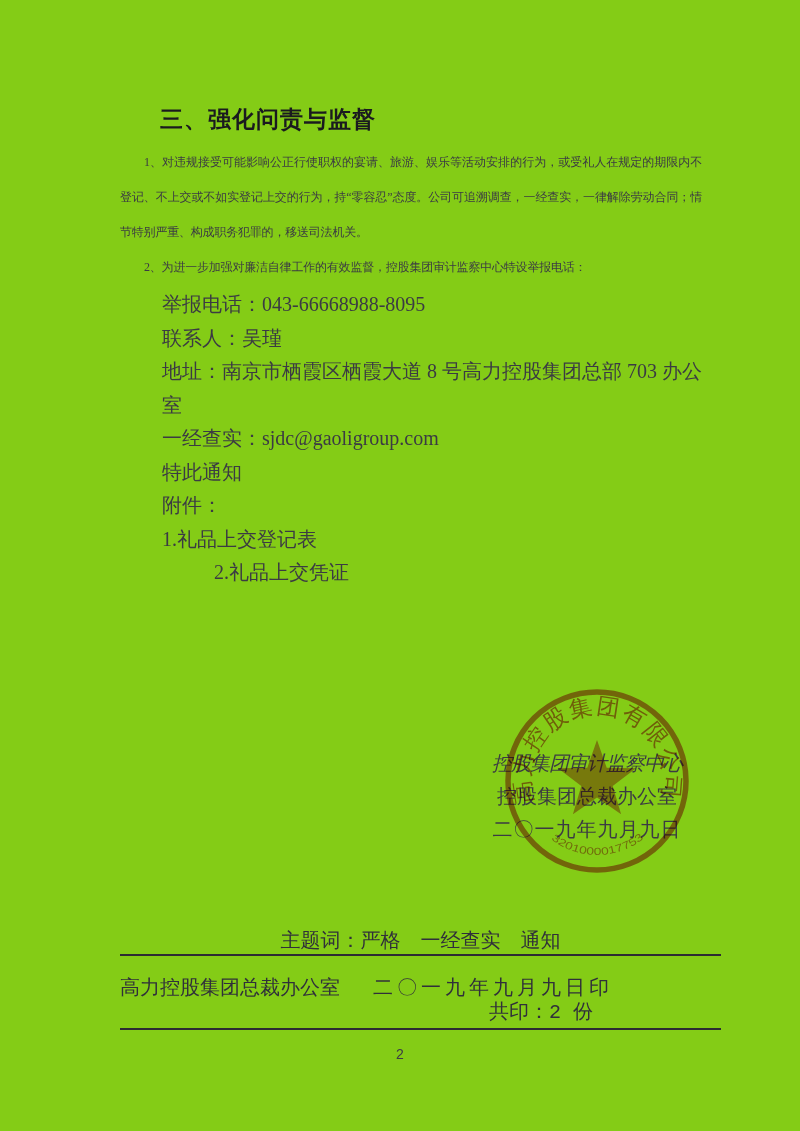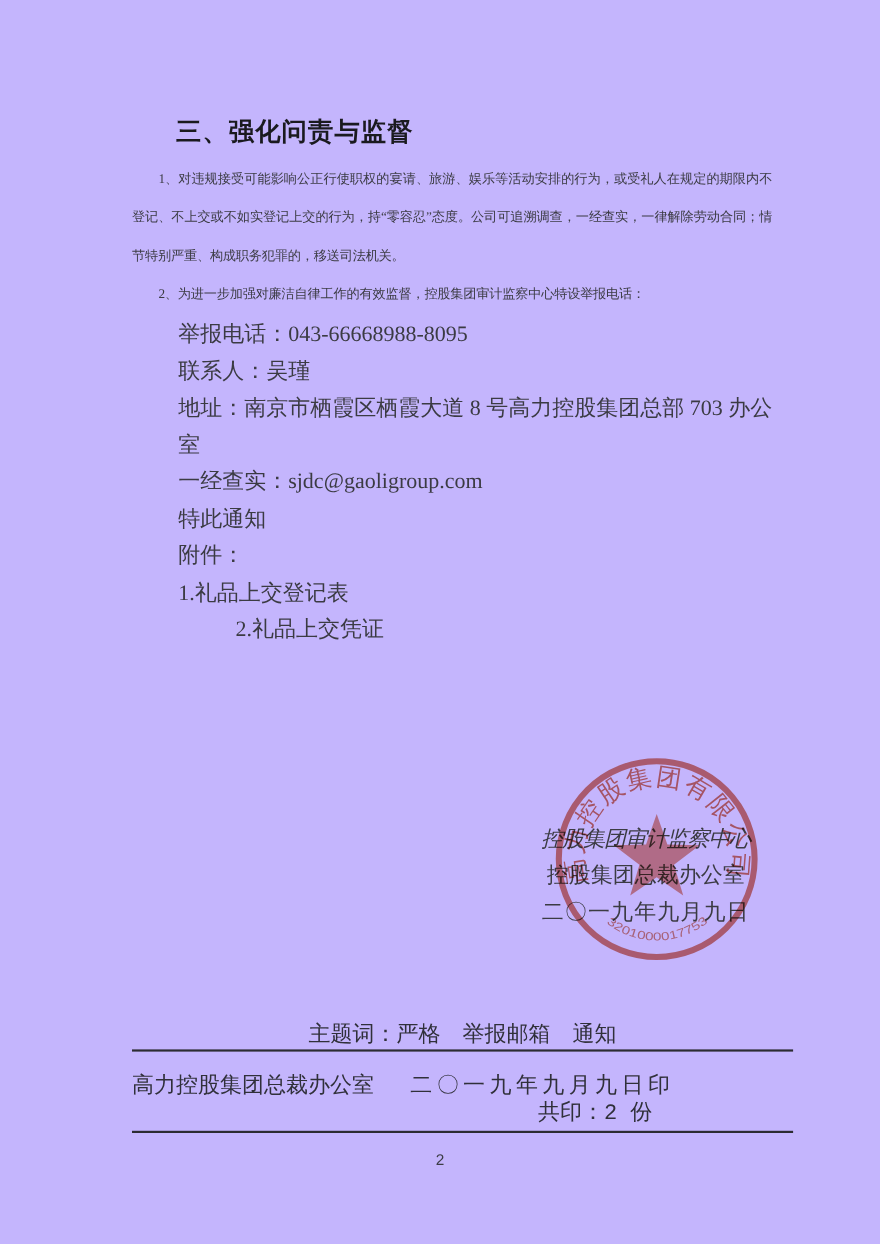--- a/index.html
+++ b/index.html
@@ -1,18 +1,18 @@
 <!DOCTYPE html>
 <html><head>
 <meta charset="utf-8">
 <style>
   html,body { margin:0; padding:0; background:#e8e8e8; }
   .page {
     position:relative; width:800px; height:1131px; margin:0 auto;
-    background:#c4b5fd; overflow:hidden;
+    background:#84cc16; overflow:hidden;
     font-family:"Liberation Serif","DejaVu Serif",serif;
     color:#3b3b43;
   }
   .content { position:absolute; left:120px; top:104px; width:582px; }
   .heading {
     font-family:"Liberation Sans","DejaVu Sans",sans-serif;
     font-weight:bold; font-size:23px; color:#1a1a1f;
     margin:0 0 10px 0; text-indent:40px; letter-spacing:1px;
   }
   .para {
@@ -88,21 +88,21 @@
     </text>
     <path id="sealArcBottom" d="M 32.9 134 A 74 74 0 0 0 161.1 134" fill="none"></path>
     <text font-size="10.5" fill="#d06a55" font-family="Liberation Sans, sans-serif" opacity="0.9">
       <textPath href="#sealArcBottom" startOffset="28" textLength="100" lengthAdjust="spacingAndGlyphs">3201000017753</textPath>
     </text>
   </svg>
 
   <div class="footer">
     <div class="kw-row">
       <span>主题词：</span>
-      <span>严格　举报邮箱　通知</span>
+      <span>严格　一经查实　通知</span>
     </div>
     <div class="rule"></div>
     <div class="issuer-row">
       <span>高力控股集团总裁办公室</span>
       <span class="print-date">二〇一九年九月九日印</span>
     </div>
     <div class="copies-row">
       <span>共印：2 份</span>
     </div>
     <div class="rule"></div>

